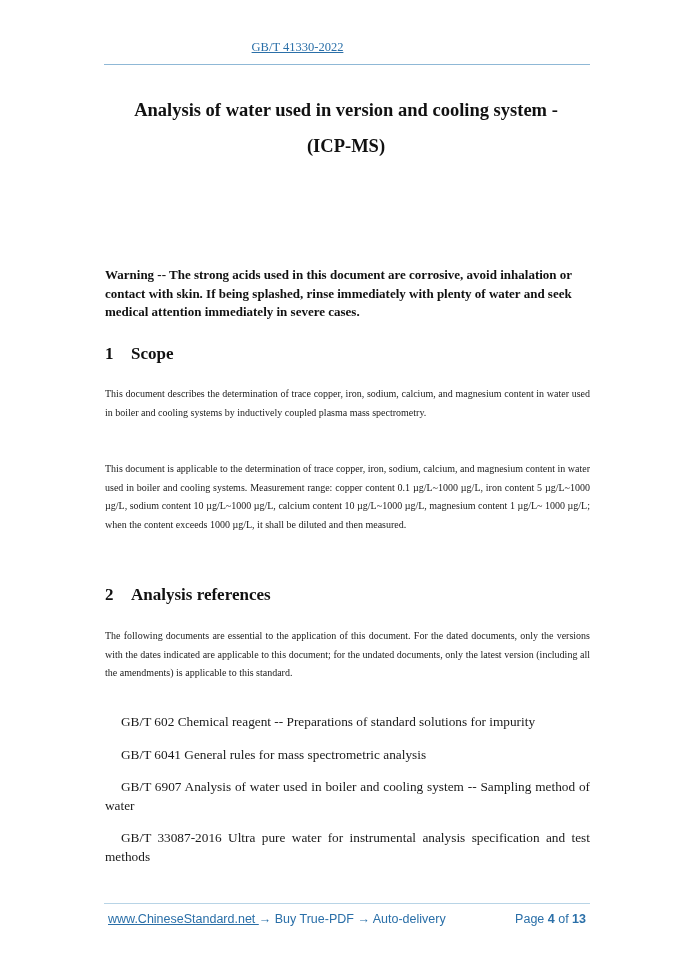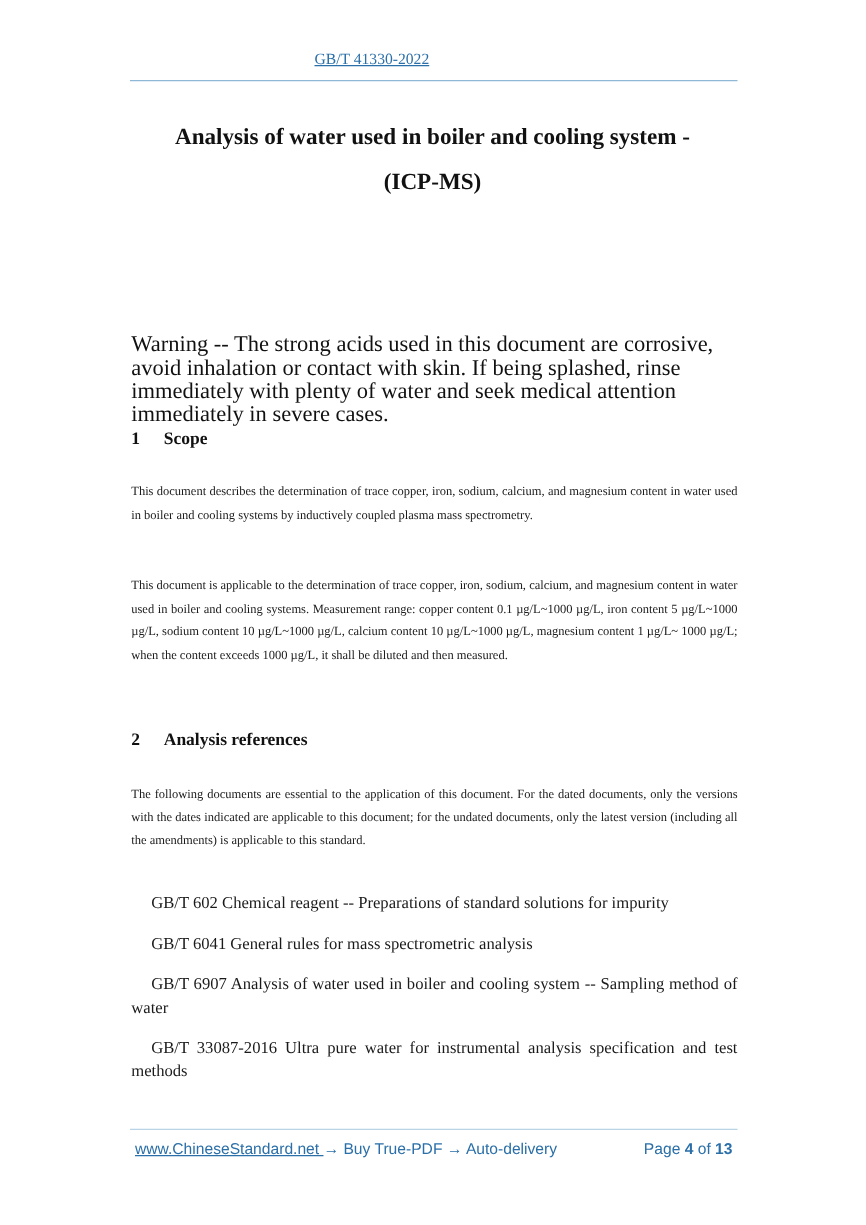--- a/index.html
+++ b/index.html
@@ -4,42 +4,42 @@
 <style>
   html, body { margin:0; padding:0; background:#ffffff; }
   body { width:693px; height:980px; position:relative; overflow:hidden;
          font-family:"Liberation Serif", serif; color:#1a1a1a; }
   .header-code { position:absolute; top:40px; left:0; width:595px; text-align:center;
                  font-size:12.5px; color:#2a6fa8;text-decoration:underline; }
   .header-rule { position:absolute; top:64px; left:104px; width:486px; height:1px; background:#8fb8d6; }
   .title { position:absolute; top:92px; left:96px; width:500px; text-align:center;
            font-weight:bold; font-size:18.5px; line-height:36px; color:#111; }
   .warning { position:absolute; top:266px; left:105px; width:485px;
-             font-weight:normal; font-size:18px; line-height:18.5px; color:#111; }
-  .h1 { position:absolute; left:105px; font-weight:bold; font-size:14px; color:#111; }
+             font-weight:bold; font-size:13px; line-height:18.5px; color:#111; }
+  .h1 { position:absolute; left:105px; font-weight:bold; font-size:17px; color:#111; }
   .h1 .num { display:inline-block; width:26px; }
   .para { position:absolute; left:105px; width:485px; font-size:10px; line-height:18.6px;
           text-align:justify; color:#1a1a1a; }
   .ref { position:absolute; left:105px; width:485px; font-size:13.3px; line-height:18.6px;
          text-align:justify; text-indent:16px; color:#1a1a1a; }
   .footer-rule { position:absolute; top:903px; left:104px; width:486px; height:1px; background:#b8d4e6; }
   .footer { position:absolute; top:912px; left:108px; width:480px; font-family:"Liberation Sans", sans-serif;
             font-size:12.5px; color:#2a6fa8; }
   .footer a { color:#2a6fa8; text-decoration:underline; }
   .footer .page { position:absolute; right:2px; top:0; }
   .footer b { font-weight:bold; }
 </style>
 </head>
 <body>
 
 <div class="header-code">GB/T 41330-2022</div>
 <div class="header-rule"></div>
 
 <div class="title">
-  <div>Analysis of water used in boiler and cooling system -</div>
+  <div>Analysis of water used in version and cooling system -</div>
   <div>(ICP-MS)</div>
 </div>
 
 <div class="warning">Warning -- The strong acids used in this document are corrosive, avoid inhalation or contact with skin. If being splashed, rinse immediately with plenty of water and seek medical attention immediately in severe cases.</div>
 
 <div class="h1" style="top:344px;">
   <span class="num">1</span><span>Scope</span>
 </div>
 
 <div class="para" style="top:385px;">This document describes the determination of trace copper, iron, sodium, calcium, and magnesium content in water used in boiler and cooling systems by inductively coupled plasma mass spectrometry.</div>

